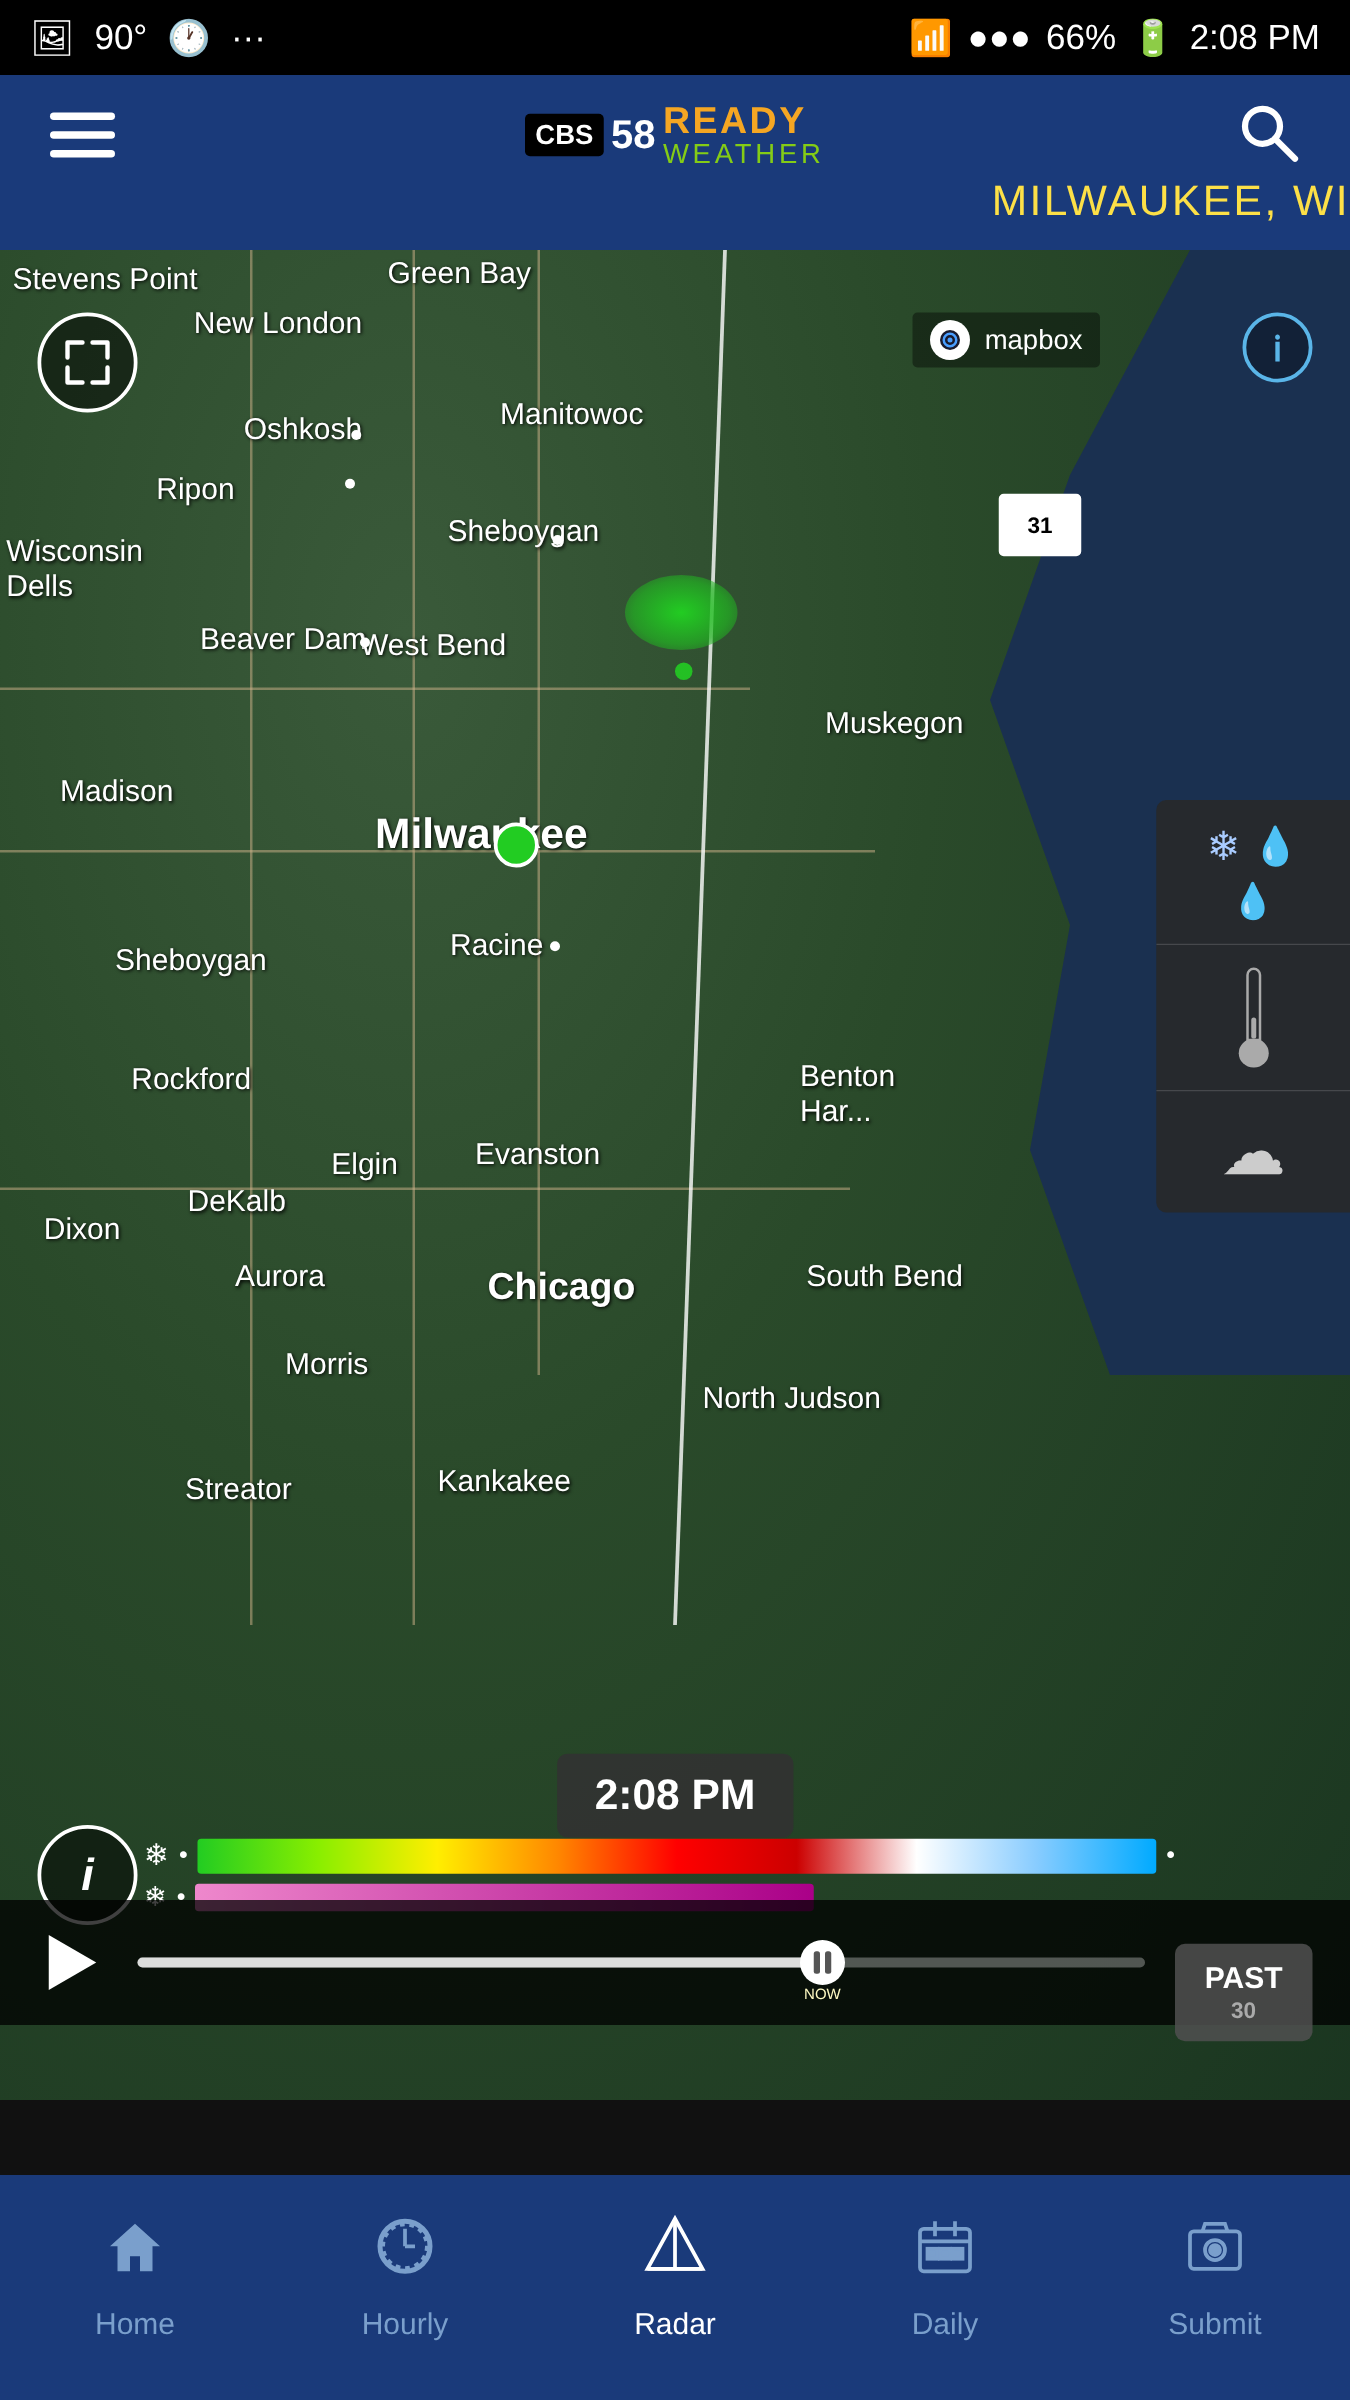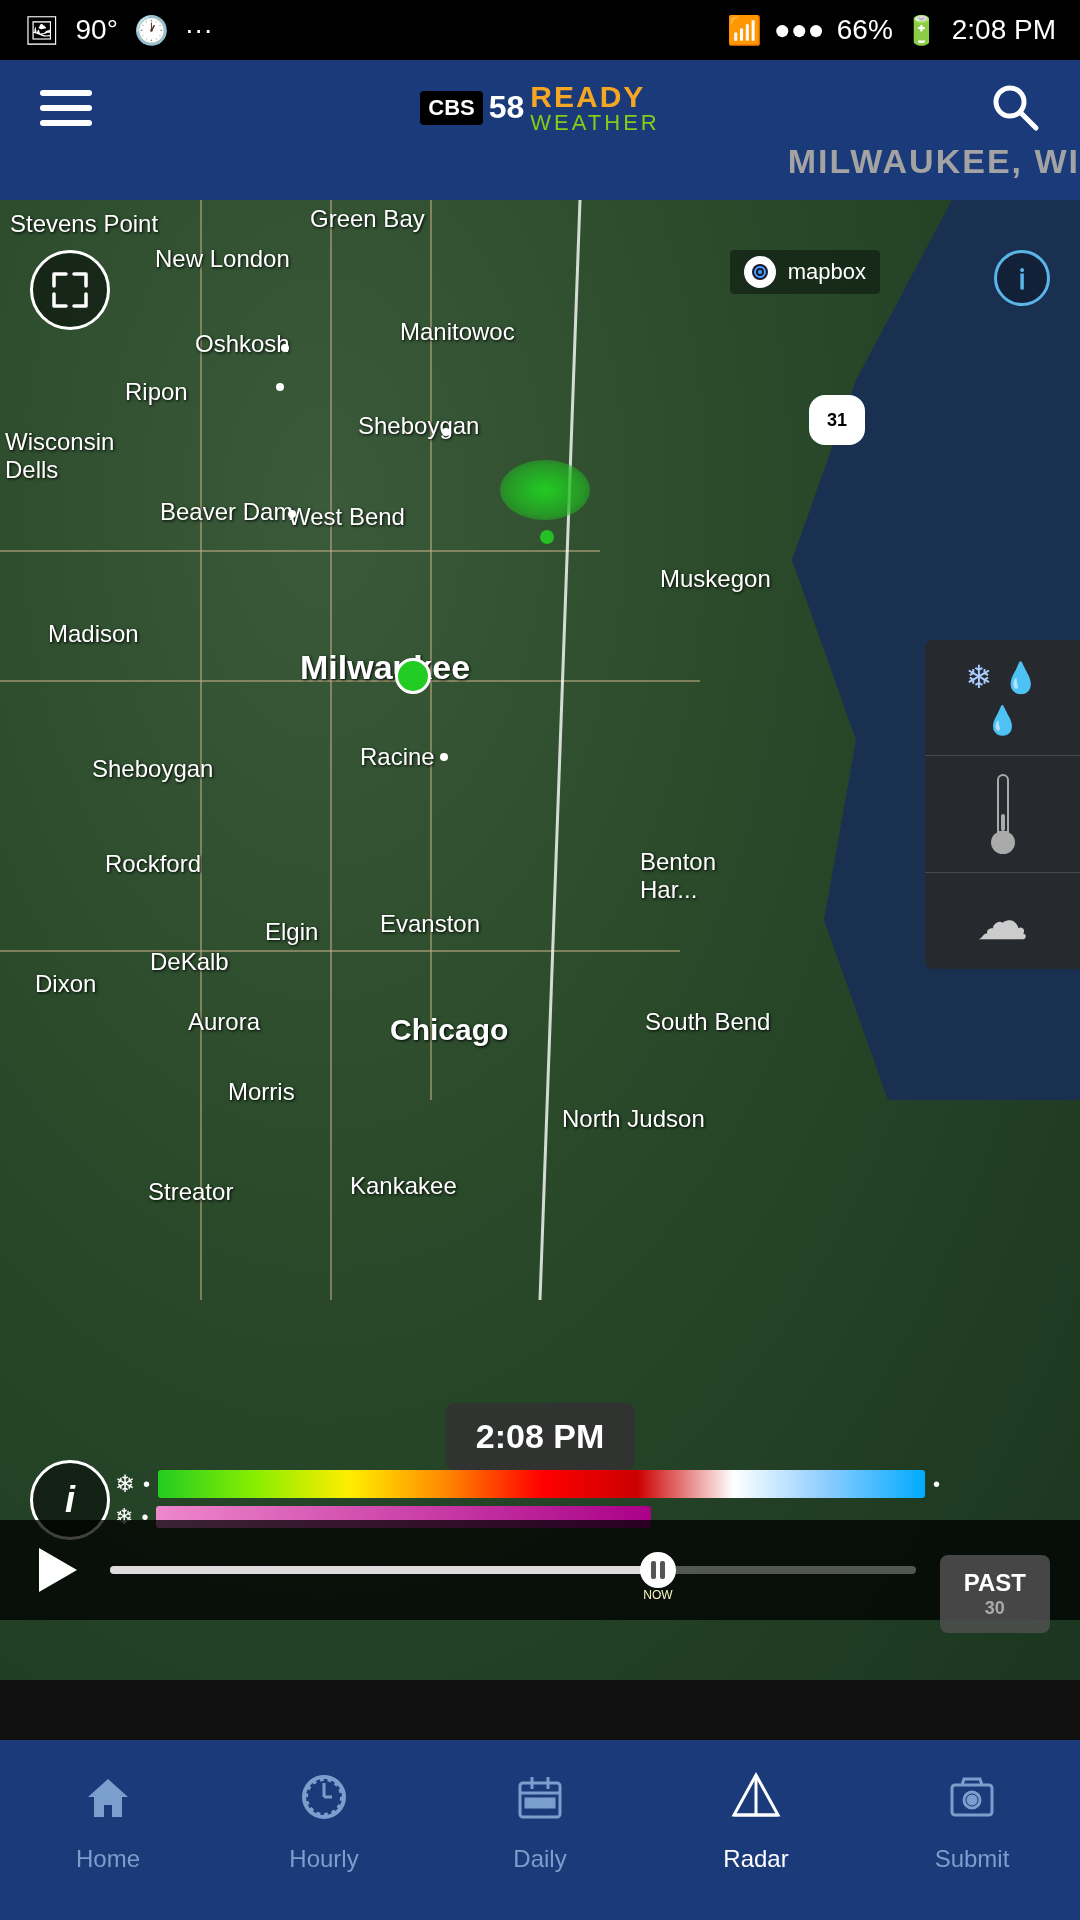--- a/index.html
+++ b/index.html
@@ -93,23 +93,23 @@
     }
     #weather-text {
       color: #84cc16;
       font-size: 22px;
       letter-spacing: 3px;
     }
     #search-btn {
       cursor: pointer;
     }
     #city-name {
-      color: #a3a3a3;
+      color: #fde047;
       font-size: 34px;
-      font-weight: bold;
+      font-weight: normal;
       letter-spacing: 2px;
       margin-top: 6px;
     }
 
     
     #map-container {
       position: absolute;
       top: 200px;
       left: 0; right: 0;
       bottom: 180px;
@@ -486,25 +486,25 @@
     }
     .nav-label {
       font-size: 24px;
     }
 
     
     #route-31 {
       position: absolute;
       top: 195px;
       right: 215px;
-      width: 56px;
+      width: 66px;
       height: 50px;
       background: #fff;
       border: 3px solid #fff;
-      border-radius: 16px;
+      border-radius: 4px;
       display: flex;
       align-items: center;
       justify-content: center;
       font-size: 18px;
       font-weight: bold;
       color: #000;
     }
   </style>
 </head>
 <body>
@@ -721,44 +721,44 @@
     <div class="nav-icon">
       <svg width="52" height="52" viewBox="0 0 52 52" fill="none" stroke="#7a9fcc" stroke-width="4">
         <circle cx="26" cy="26" r="20"></circle>
         <circle cx="26" cy="26" r="18" stroke-dasharray="4 4"></circle>
         <line x1="26" y1="26" x2="26" y2="12" stroke="#7a9fcc" stroke-width="3"></line>
         <line x1="26" y1="26" x2="34" y2="26" stroke="#7a9fcc" stroke-width="3"></line>
       </svg>
     </div>
     <span class="nav-label">Hourly</span>
   </div>
+  <div class="nav-item active">
+    <div class="nav-icon">
+      <svg width="52" height="52" viewBox="0 0 52 52" fill="none" stroke="#fff" stroke-width="3">
+        <polygon points="26,4 48,44 4,44" stroke="#fff" fill="none"></polygon>
+        <line x1="26" y1="44" x2="26" y2="4" stroke="#fff"></line>
+        <line x1="4" y1="44" x2="48" y2="44" stroke="#fff"></line>
+      </svg>
+    </div>
+    <span class="nav-label">Radar</span>
+  </div>
   <div class="nav-item">
     <div class="nav-icon">
       <svg width="52" height="52" viewBox="0 0 52 52" fill="none" stroke="#7a9fcc" stroke-width="3">
         <rect x="6" y="12" width="40" height="34" rx="3"></rect>
         <line x1="6" y1="22" x2="46" y2="22"></line>
         <line x1="18" y1="6" x2="18" y2="18"></line>
         <line x1="34" y1="6" x2="34" y2="18"></line>
         <rect x="12" y="28" width="8" height="8" fill="#7a9fcc"></rect>
         <rect x="22" y="28" width="8" height="8" fill="#7a9fcc"></rect>
         <rect x="32" y="28" width="8" height="8" fill="#7a9fcc"></rect>
       </svg>
     </div>
     <span class="nav-label">Daily</span>
   </div>
-  <div class="nav-item active">
-    <div class="nav-icon">
-      <svg width="52" height="52" viewBox="0 0 52 52" fill="none" stroke="#fff" stroke-width="3">
-        <polygon points="26,4 48,44 4,44" stroke="#fff" fill="none"></polygon>
-        <line x1="26" y1="44" x2="26" y2="4" stroke="#fff"></line>
-        <line x1="4" y1="44" x2="48" y2="44" stroke="#fff"></line>
-      </svg>
-    </div>
-    <span class="nav-label">Radar</span>
-  </div>
   <div class="nav-item">
     <div class="nav-icon">
       <svg width="52" height="52" viewBox="0 0 52 52" fill="none" stroke="#7a9fcc" stroke-width="3">
         <rect x="6" y="14" width="40" height="30" rx="3"></rect>
         <path d="M16 14 L18 8 L34 8 L36 14"></path>
         <circle cx="26" cy="29" r="8"></circle>
         <circle cx="26" cy="29" r="4" fill="#7a9fcc"></circle>
       </svg>
     </div>
     <span class="nav-label">Submit</span>

